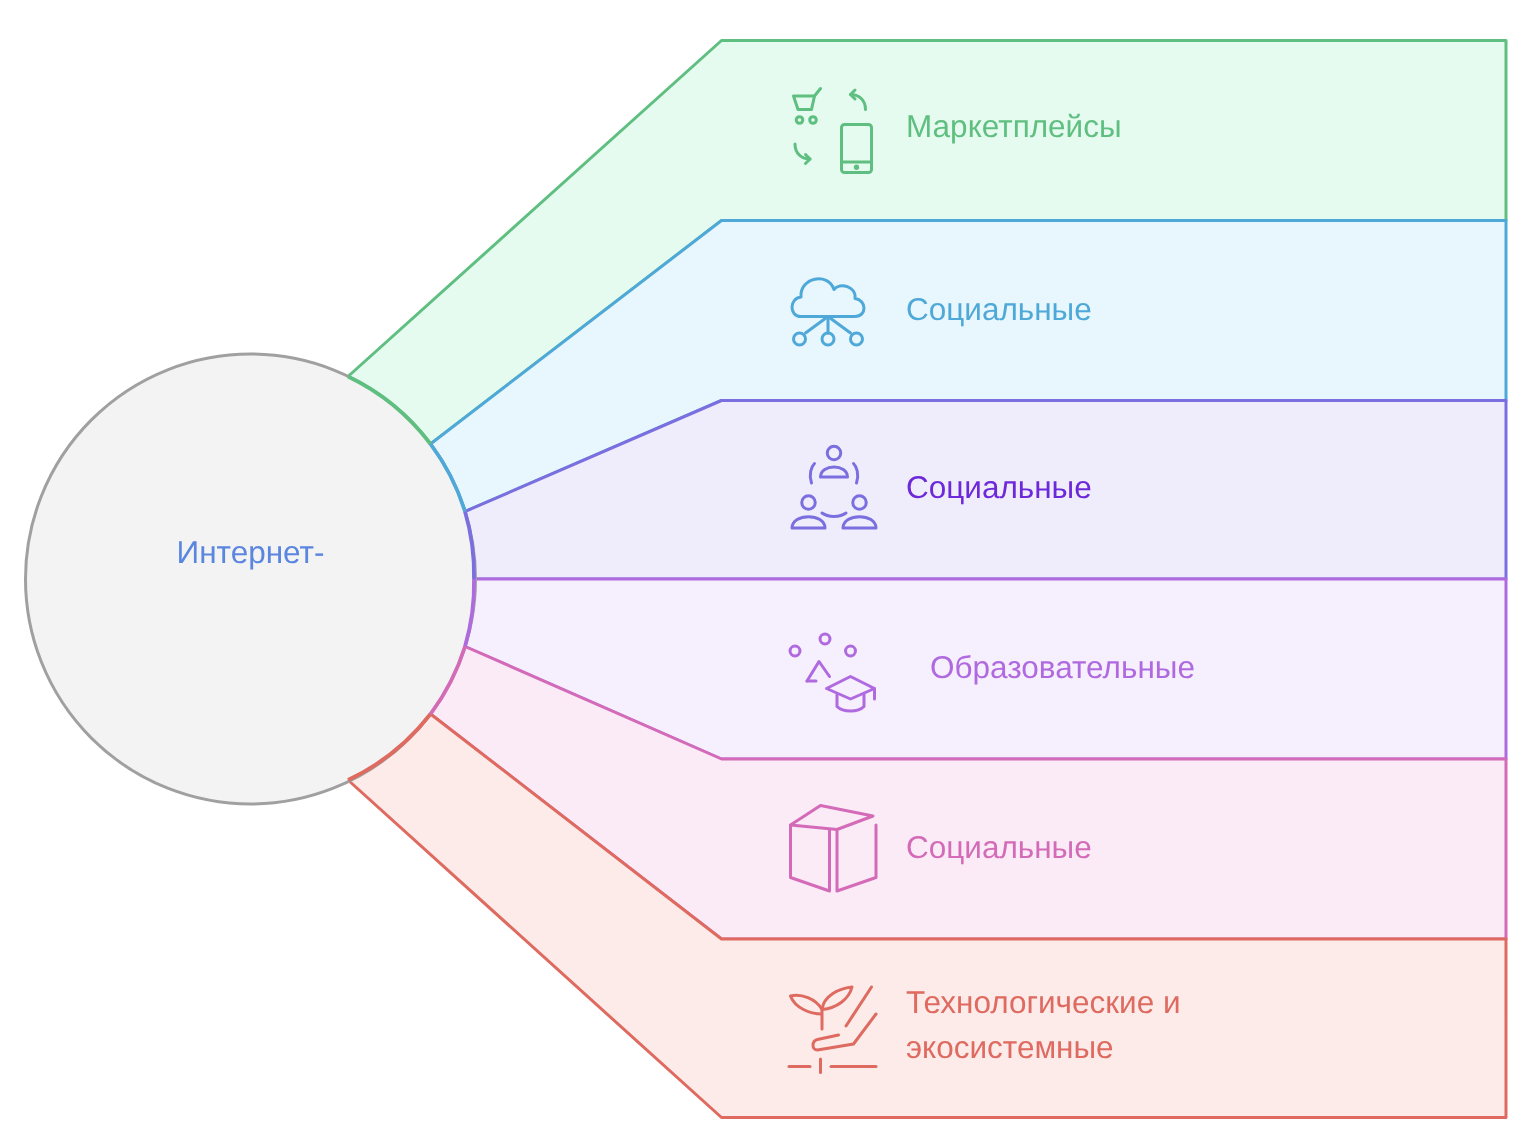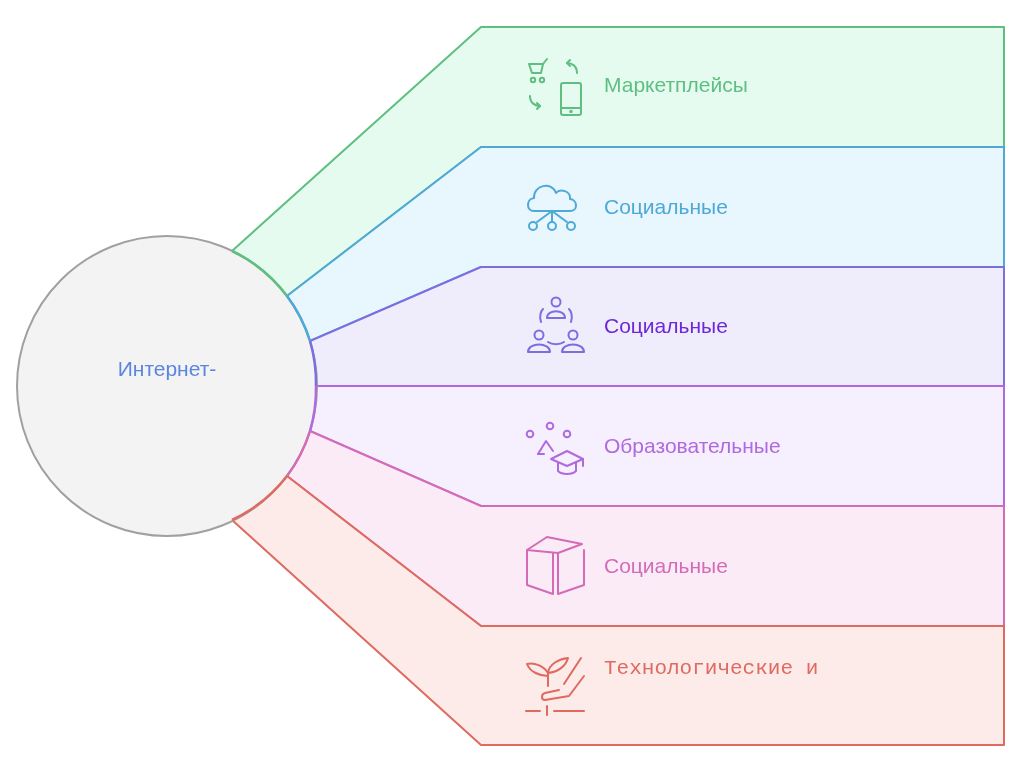--- a/index.html
+++ b/index.html
@@ -100,17 +100,18 @@
   </g>
 </svg>
 
 <div class="hub-label">
   <div>Интернет-</div>
 </div>
 
 <div class="item-label" style="top:54px; color:#5fbf80;margin-top:16px;">Маркетплейсы</div>
 <div class="item-label" style="top:192px; color:#4ea8d8;">Социальные</div>
 <div class="item-label" style="top:311px; color:#6d28d9;text-align:right;">Социальные</div>
-<div class="item-label" style="top:431px; color:#b06ae0;">Образовательные</div>
+<div class="item-label" style="top:431px; color:#b06ae0;margin-left:16px;">Образовательные</div>
 <div class="item-label" style="top:551px; color:#d46bb8;">Социальные</div>
-<div class="item-label" style="top:654px; color:#de6a60;font-family:Liberation Mono, monospace;">
+<div class="item-label" style="top:654px; color:#de6a60;">
   <div>Технологические и</div>
+  <div>экосистемные</div>
 </div>
 
 </body></html>

